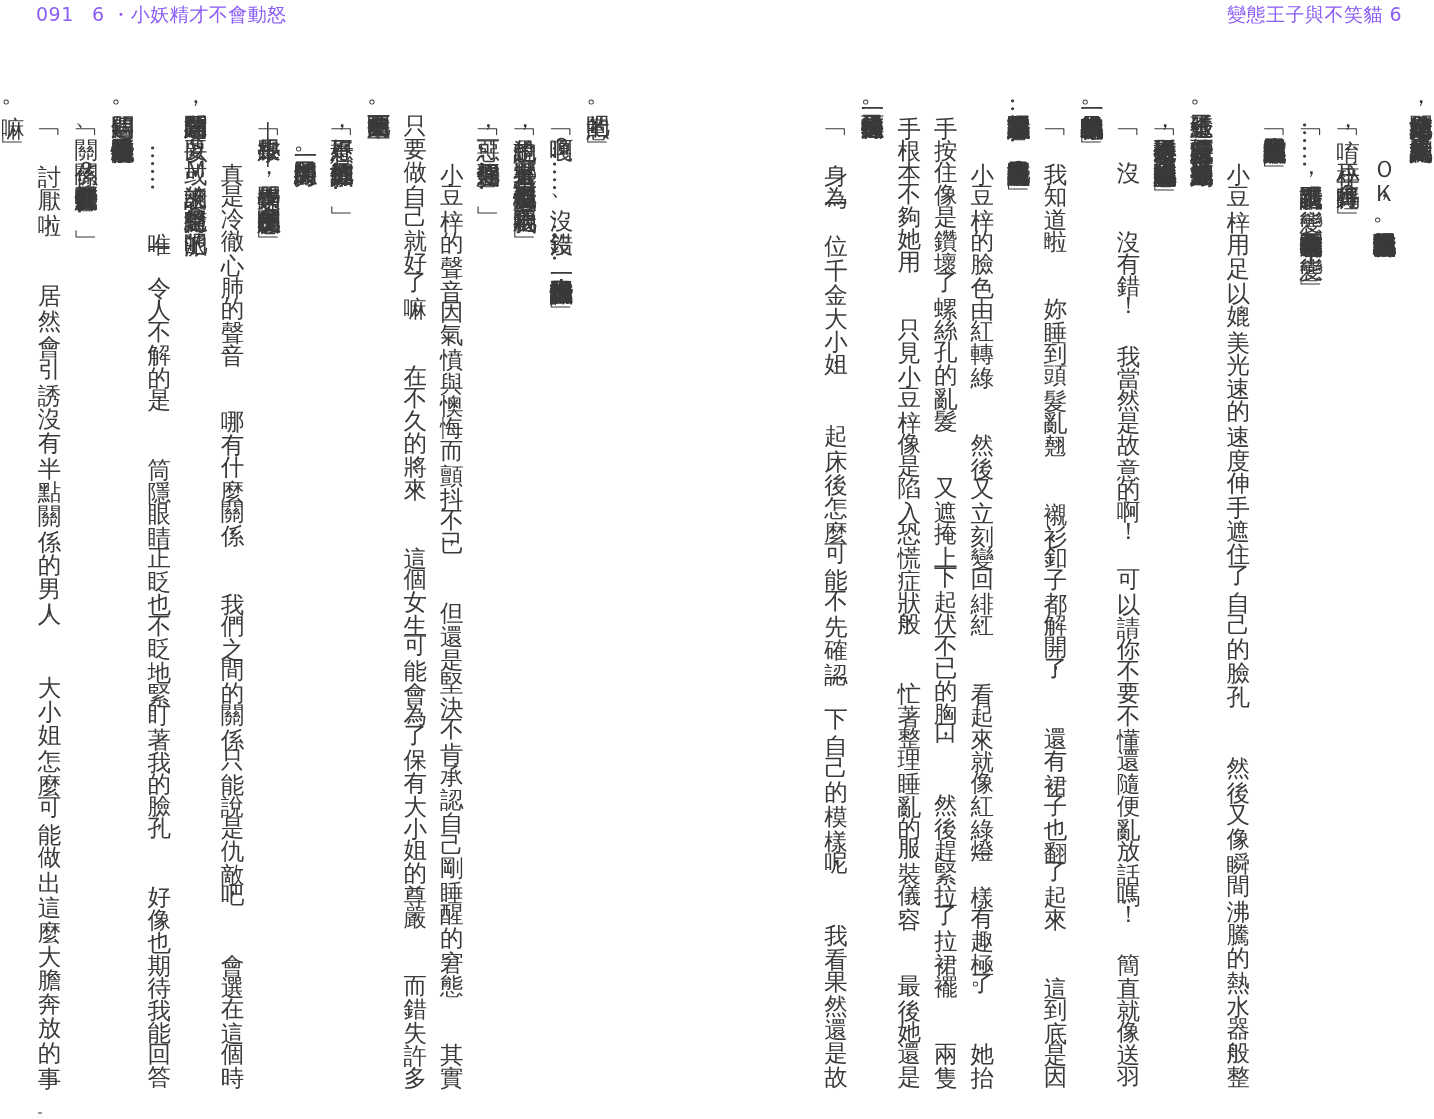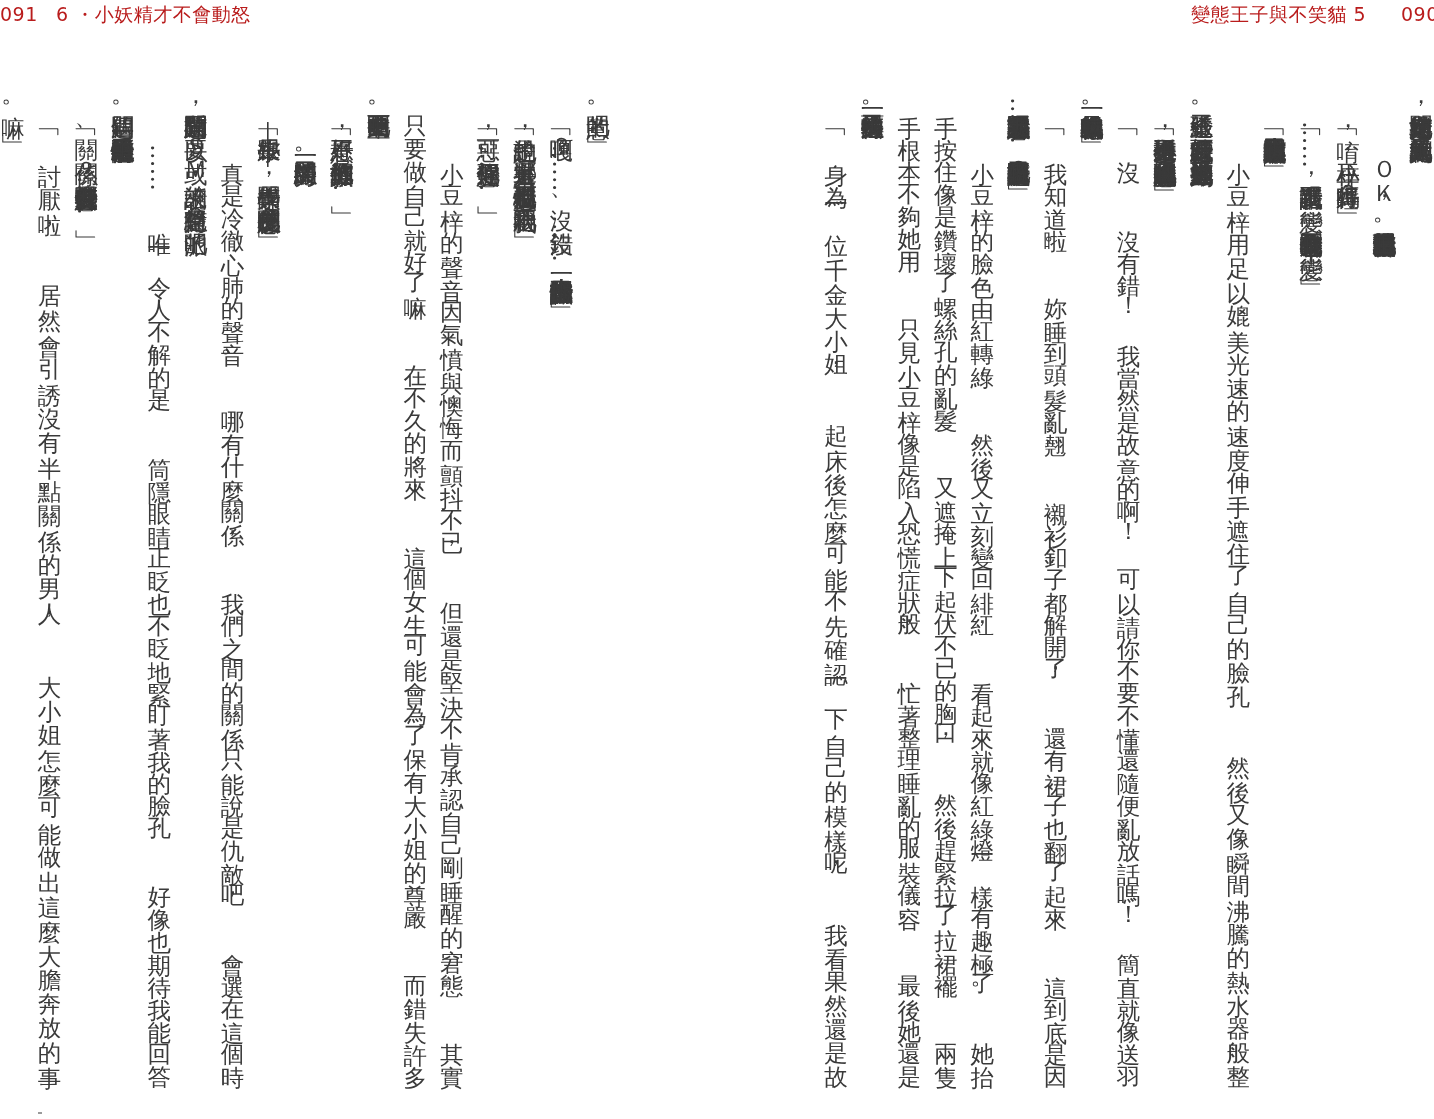--- a/index.html
+++ b/index.html
@@ -14,23 +14,24 @@
     overflow: hidden;
     font-family: "DejaVu Serif", "Liberation Serif", serif;
     color: #3a3a3a;
   }
   .head {
     position: absolute;
     top: 2px;
     font-family: "DejaVu Sans", "Liberation Sans", sans-serif;
     font-size: 19px;
     line-height: 24px;
-    color: #b91c1c;
+    color: #8b5cf6;
     white-space: nowrap;
     letter-spacing: 0.5px;
+    margin-left: 36px;
   }
   .page {
     position: absolute;
     top: 97px;
     height: 950px;
     width: 622px;
     writing-mode: vertical-rl;
     text-orientation: mixed;
   }
   .page.left  { left: -6px; }
@@ -55,21 +56,21 @@
     width: 4px;
     height: 2px;
     background: #9a9a9a;
   }
 </style>
 </head>
 <body>
 
 <div class="head" style="left:0px;">091</div>
 <div class="head" style="left:56px;">6 ・小妖精才不會動怒</div>
-<div class="head" style="left:1191px;">變態王子與不笑貓 5</div>
+<div class="head" style="left:1191px;">變態王子與不笑貓 6</div>
 <div class="head" style="left:1401px;">090</div>
 
 <div class="page right">
   <p class="col">足無措地站在床與床之間，此刻的氣氛真是太詭異了。</p>
   <p class="col i2">ＯＫ，這個時候就由最會察言觀色的我來緩和現場的氛圍吧。</p>
   <p class="col i1">「唷，小豆梓，睡得好嗎？」</p>
   <p class="col i1">「……不要跟我講話啦，變態。你為什麼要問我這種事嘛，變態！」</p>
   <p class="col i1">「因為妳臉上流過口水的痕跡實在太明顯了嘛！」</p>
   <p class="col i2 full">小豆梓用足以媲美光速的速度伸手遮住了自己的臉孔，然後又像瞬間沸騰的熱水器般整</p>
   <p class="col">張臉全紅透了。當我奸笑著遞上面紙時，她立刻奪了過去在臉頰上抹了好幾下。</p>

